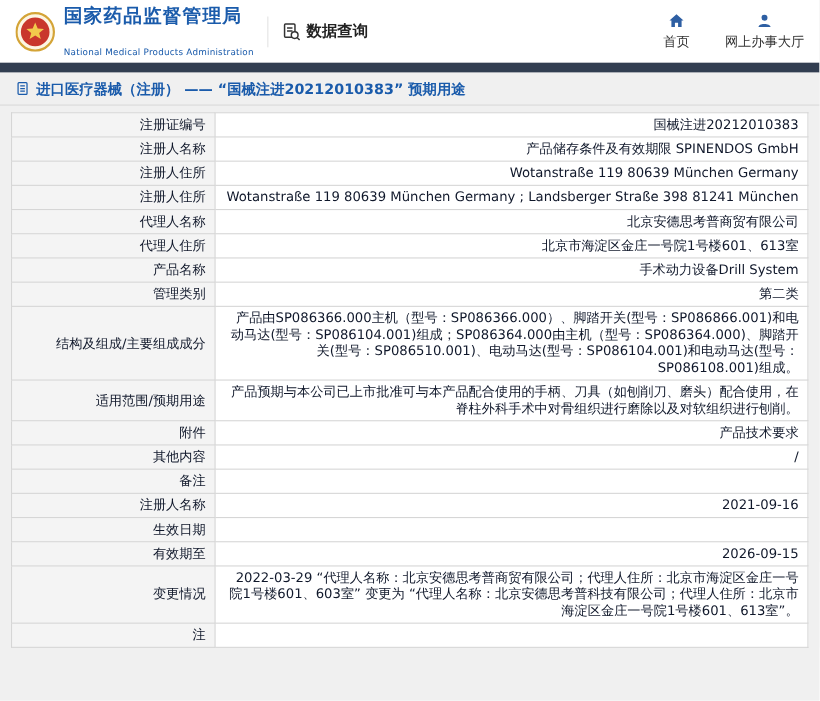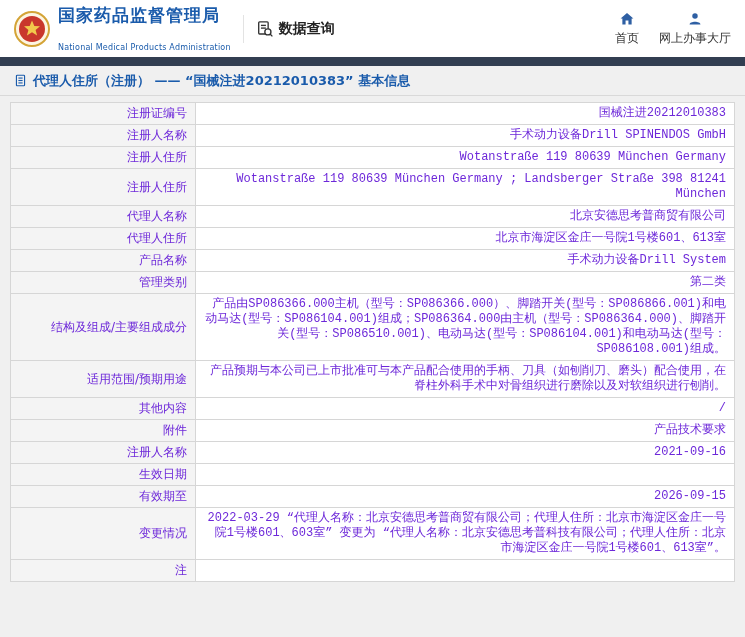--- a/index.html
+++ b/index.html
@@ -15,42 +15,42 @@
     height:57px; background:#fff; display:flex; align-items:center;
     padding:0 14px; flex-shrink:0;
   }
   .brand { display:flex; align-items:center; }
   .emblem { width:36px; height:36px; flex-shrink:0; }
   .brand-text { margin-left:8px; }
   .brand-cn { font-size:17px; font-weight:bold; color:#1a5bab; letter-spacing:1px; line-height:20px; }
   .brand-en { font-size:8px; color:#1a5bab; margin-top:18px; letter-spacing:0.2px; }
   .v-divider { width:1px; height:28px; background:#e3e3e3; margin:0 12px; }
   .data-query { display:flex; align-items:flex-end; gap:5px; font-size:14px; font-weight:bold; color:#222; cursor:pointer; }
-  .top-nav { margin-left:auto; display:flex; gap:20px; }
+  .top-nav { margin-left:auto; display:flex; gap:32px; }
   .nav-item { display:flex; flex-direction:column; align-items:center; cursor:pointer; }
   .nav-item .lbl { font-size:12px; color:#333; margin-top:3px; white-space:nowrap; }
 
   
   .navy-bar { height:9px; background:#323e51; flex-shrink:0; }
 
   
   .content { flex:1; display:flex; flex-direction:column; background:#f0f0f0; }
   .title-row {
     height:30px; display:flex; align-items:center; gap:6px;
     padding-left:14px; border-bottom:1px solid #d9d9d9;
     color:#1a5bab; font-weight:bold; font-size:13px; flex-shrink:0;
   }
   .table-wrap { padding:6px 10px 0 10px; }
   table.info { width:100%; border-collapse:collapse; background:#fff; }
   table.info td {
     border:1px solid #d6d6d6; padding:3px 8px;
-    font-size:12px; line-height:15px; vertical-align:middle; color:#6d28d9;text-align:right;
+    font-size:12px; line-height:15px; vertical-align:middle; color:#0f172a;text-align:right;
   }
   td.cell-label { width:185px; background:#f4f4f4; text-align:right; white-space:nowrap; }
-  td.cell-value { text-align:left; background:#fff; word-break:break-word;font-family:Liberation Mono, monospace; }
+  td.cell-value { text-align:left; background:#fff; word-break:break-word; }
   td.cell-label .note-wrap { display:inline-flex; align-items:center; gap:3px; }
 
   .ico { display:inline-flex; align-items:center; justify-content:center; }
 </style>
 </head>
 <body>
 
 <div class="page">
 
   <header class="topbar">
@@ -110,33 +110,33 @@
 
     <div class="title-row">
       <span class="ico">
         <svg viewBox="0 0 16 16" width="13" height="13" fill="none" stroke="#1a5bab" stroke-width="1.4">
           <rect x="3" y="1.5" width="10" height="13" rx="1"></rect>
           <line x1="5.4" y1="5" x2="10.6" y2="5"></line>
           <line x1="5.4" y1="8" x2="10.6" y2="8"></line>
           <line x1="5.4" y1="11" x2="10.6" y2="11"></line>
         </svg>
       </span>
-      <span>代理人住所（注册） —— “国械注进20212010383” 基本信息</span>
+      <span>进口医疗器械（注册） —— “国械注进20212010383” 预期用途</span>
     </div>
 
     <div class="table-wrap">
       <table class="info">
         <tbody>
           <tr>
             <td class="cell-label">注册证编号</td>
             <td class="cell-value">国械注进20212010383</td>
           </tr>
           <tr>
             <td class="cell-label">注册人名称</td>
-            <td class="cell-value">手术动力设备Drill SPINENDOS GmbH</td>
+            <td class="cell-value">产品储存条件及有效期限 SPINENDOS GmbH</td>
           </tr>
           <tr>
             <td class="cell-label">注册人住所</td>
             <td class="cell-value">Wotanstraße 119 80639 München Germany</td>
           </tr>
           <tr>
             <td class="cell-label">注册人住所</td>
             <td class="cell-value">Wotanstraße 119 80639 München Germany ; Landsberger Straße 398 81241 München</td>
           </tr>
           <tr>
@@ -157,26 +157,30 @@
           </tr>
           <tr>
             <td class="cell-label">结构及组成/主要组成成分</td>
             <td class="cell-value">产品由SP086366.000主机（型号：SP086366.000）、脚踏开关(型号：SP086866.001)和电动马达(型号：SP086104.001)组成；SP086364.000由主机（型号：SP086364.000)、脚踏开关(型号：SP086510.001)、电动马达(型号：SP086104.001)和电动马达(型号：SP086108.001)组成。</td>
           </tr>
           <tr>
             <td class="cell-label">适用范围/预期用途</td>
             <td class="cell-value">产品预期与本公司已上市批准可与本产品配合使用的手柄、刀具（如刨削刀、磨头）配合使用，在脊柱外科手术中对骨组织进行磨除以及对软组织进行刨削。</td>
           </tr>
           <tr>
+            <td class="cell-label">附件</td>
+            <td class="cell-value">产品技术要求</td>
+          </tr>
+          <tr>
             <td class="cell-label">其他内容</td>
             <td class="cell-value">/</td>
           </tr>
           <tr>
-            <td class="cell-label">附件</td>
-            <td class="cell-value">产品技术要求</td>
+            <td class="cell-label">备注</td>
+            <td class="cell-value"></td>
           </tr>
           <tr>
             <td class="cell-label">注册人名称</td>
             <td class="cell-value">2021-09-16</td>
           </tr>
           <tr>
             <td class="cell-label">生效日期</td>
             <td class="cell-value"></td>
           </tr>
           <tr>

